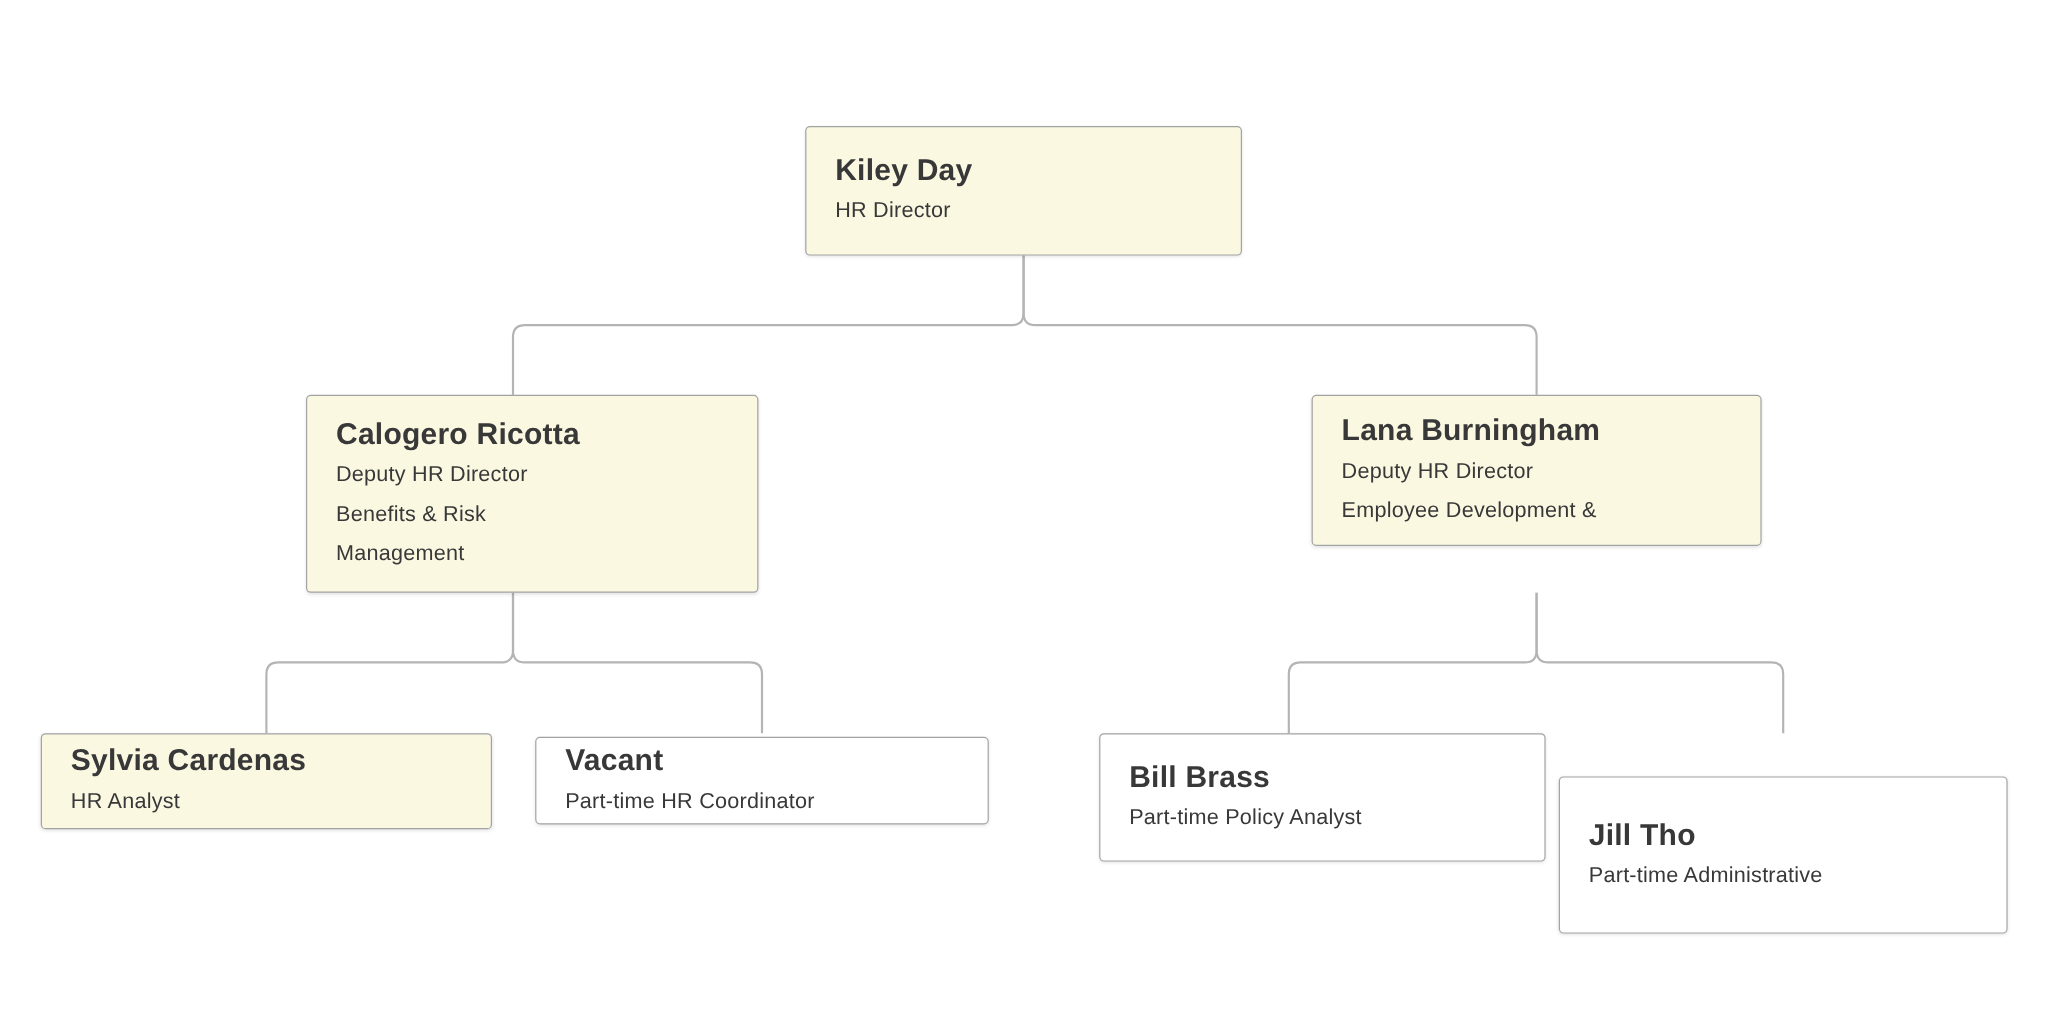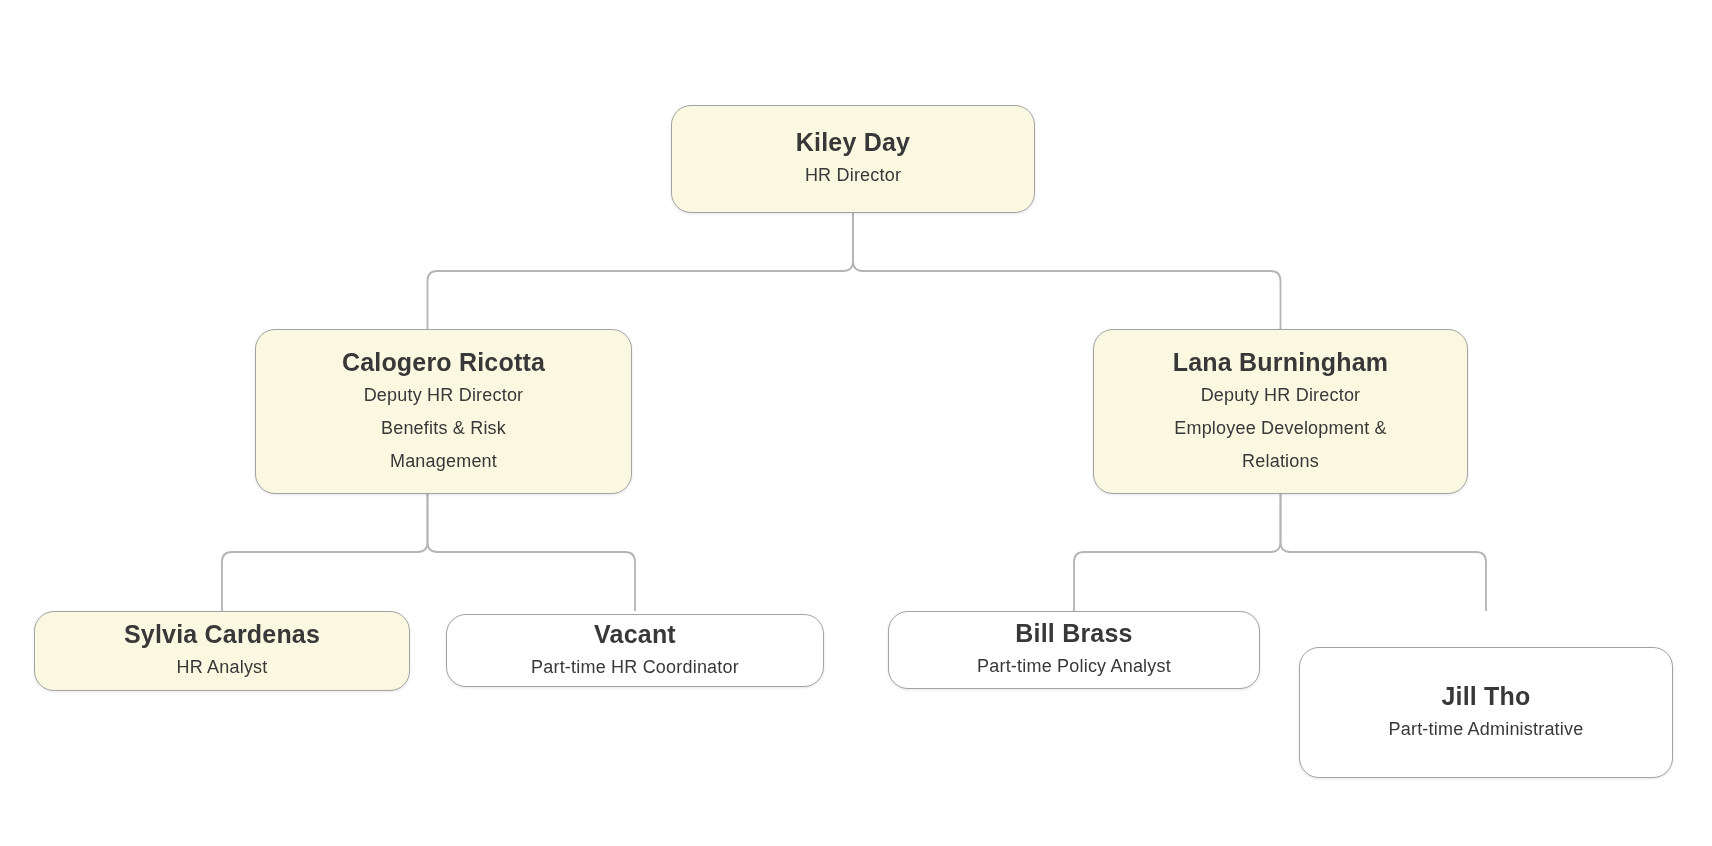--- a/index.html
+++ b/index.html
@@ -27,28 +27,27 @@
   }
   #connectors path {
     fill: none;
     stroke: var(--line-color, #b4b4b4);
     stroke-width: 1.8;
   }
   .node {
     position: absolute;
     box-sizing: border-box;
     border: 1.5px solid var(--node-border, #a3a3a3);
-    border-radius: 20px;
+    border-radius: 4px;
     padding: 0 24px;
     display: flex;
     flex-direction: column;
     justify-content: center;
     box-shadow: 0 1px 3px rgba(0,0,0,0.10);
     cursor: pointer;
-    align-items: center;
   }
   .node.filled { background: var(--filled-bg, #fbf8e2); }
   .node.outline { background: var(--outline-bg, #ffffff); }
   .node .name {
     font-size: 25px;
     line-height: 33px;
     font-weight: 700;
     color: var(--text-color, #383838);
     white-space: nowrap;
     letter-spacing: 0.2px;
@@ -78,35 +77,34 @@
 <div class="node filled" style="left: 671px; top: 105px; width: 364px; height: 108px;">
       <div class="name">Kiley Day</div>
       <div class="title">HR Director</div>
     </div>
     <div class="node filled" style="left: 255px; top: 329px; width: 377px; height: 165px;">
       <div class="name">Calogero Ricotta</div>
       <div class="title">Deputy HR Director</div>
       <div class="title">Benefits &amp; Risk</div>
       <div class="title">Management</div>
     </div>
-    <div class="node filled" style="left: 1093px; top: 329px; width: 375px; height: 165px;">
+    <div class="node filled" style="left: 1093px; top: 329px; width: 375px; height: 126px;">
       <div class="name">Lana Burningham</div>
       <div class="title">Deputy HR Director</div>
       <div class="title">Employee Development &amp;</div>
-      <div class="title">Relations</div>
     </div>
     <div class="node filled" style="left: 34px; top: 611px; width: 376px; height: 80px;">
       <div class="name">Sylvia Cardenas</div>
       <div class="title">HR Analyst</div>
     </div>
     <div class="node outline" style="left: 446px; top: 614px; width: 378px; height: 73px;">
       <div class="name">Vacant</div>
       <div class="title">Part-time HR Coordinator</div>
     </div>
-    <div class="node outline" style="left: 888px; top: 611px; width: 372px; height: 78px;">
+    <div class="node outline" style="left: 916px; top: 611px; width: 372px; height: 107px;">
       <div class="name">Bill Brass</div>
       <div class="title">Part-time Policy Analyst</div>
     </div>
     <div class="node outline" style="left: 1299px; top: 611px; width: 374px; height: 131px; margin-top: 36px;">
       <div class="name">Jill Tho</div>
       <div class="title">Part-time Administrative</div>
     </div>
   </div>
 
 </body></html>

